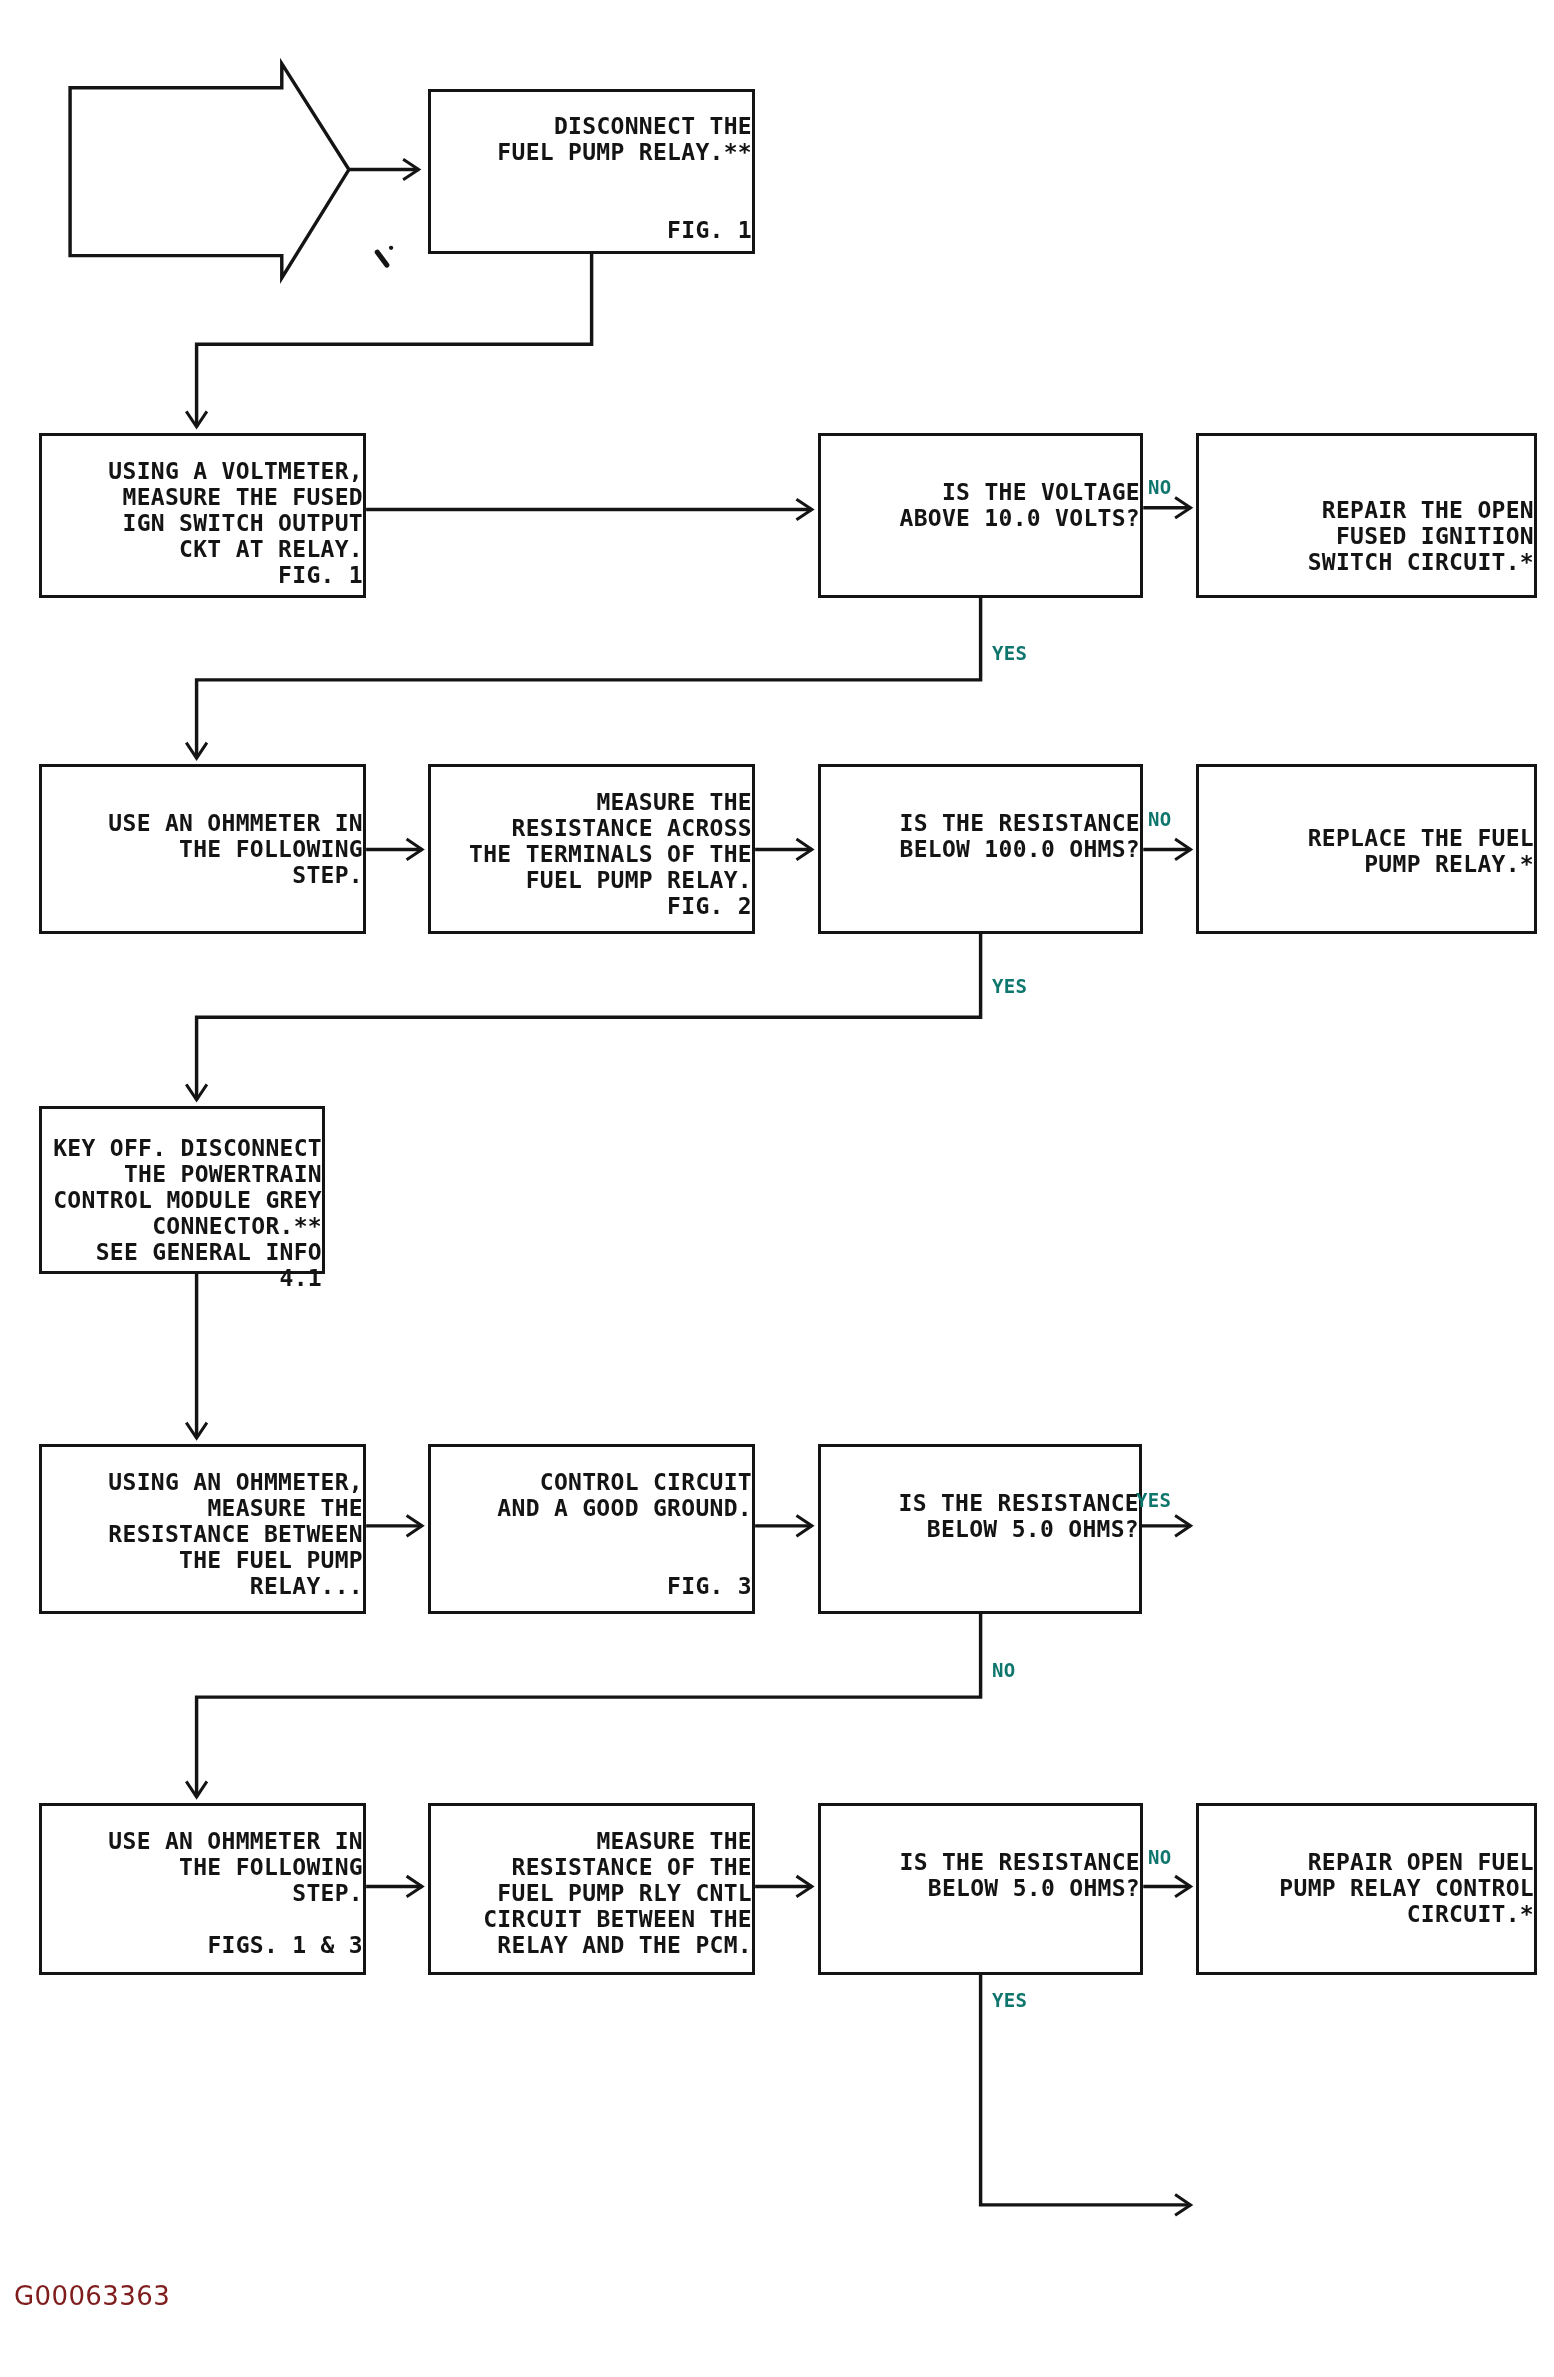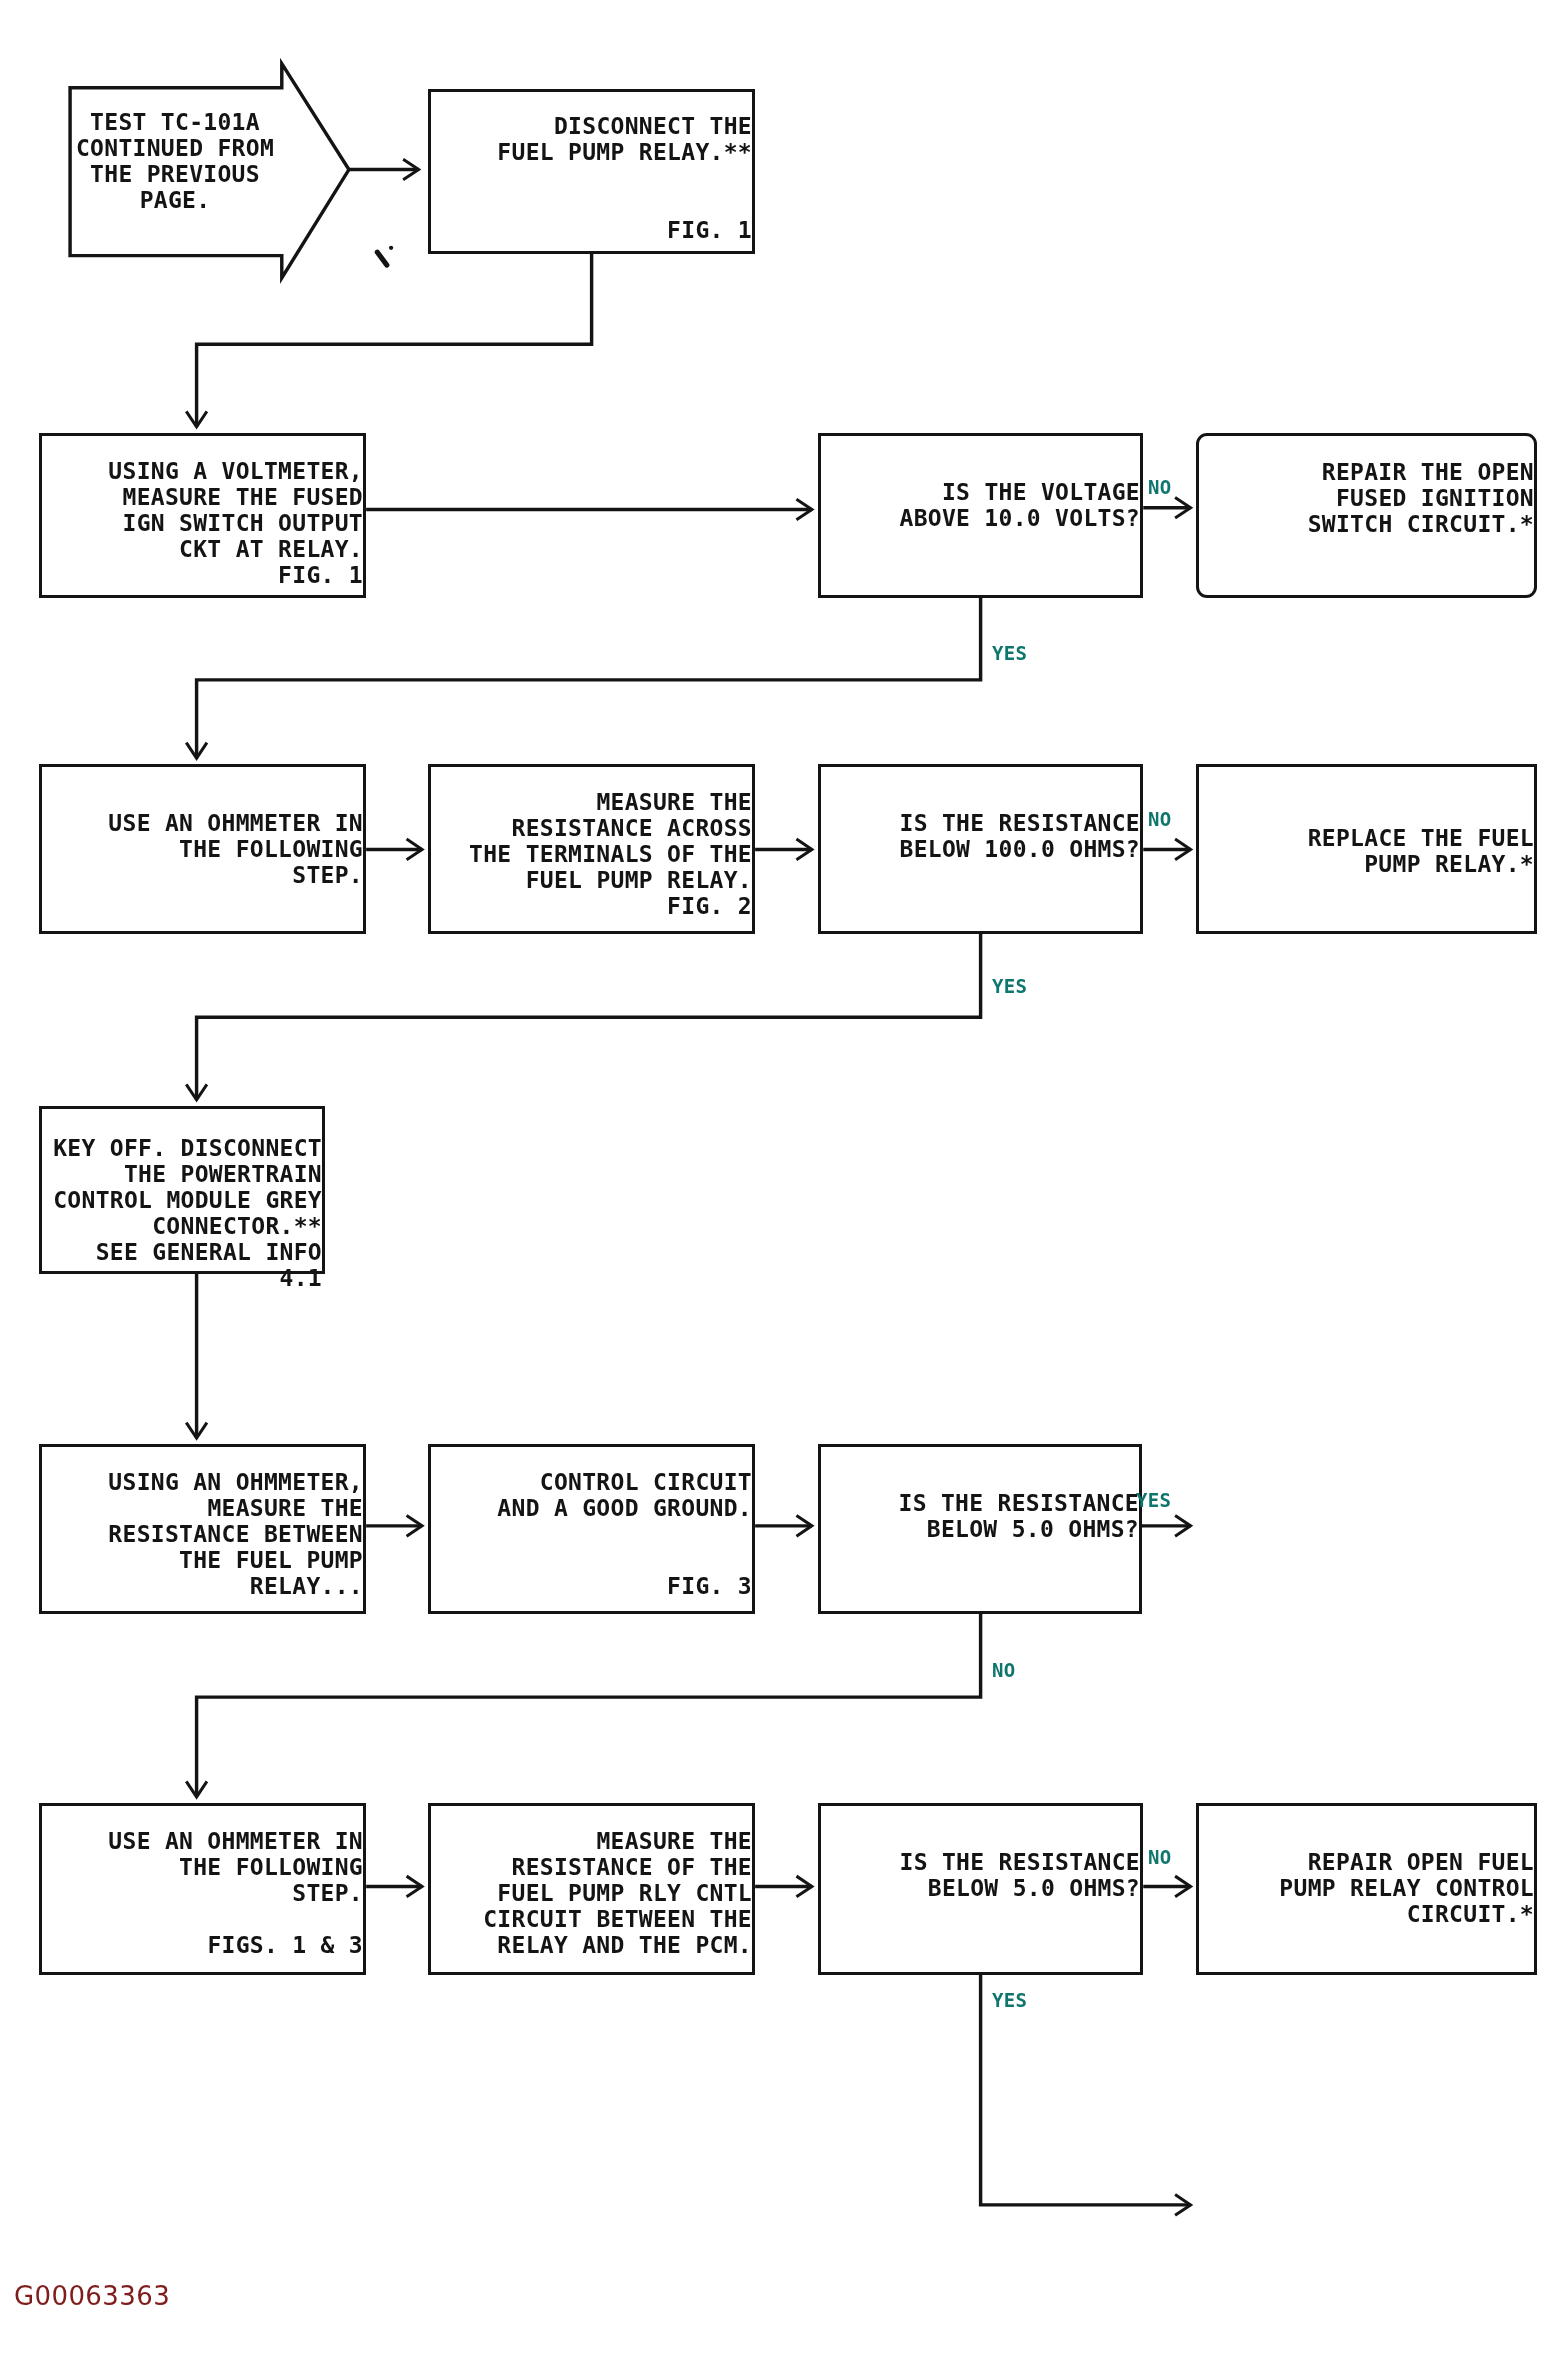--- a/index.html
+++ b/index.html
@@ -98,39 +98,35 @@
       <path marker-end="url(#vee)" d="M1328,2192 H1383"></path>
       <path marker-end="url(#vee)" d="M1139,2295 V2562 H1383"></path>
     </g>
 
     <g>
       <path d="M438,293 l11,15" stroke="#141414" stroke-width="6" stroke-linecap="round" fill="none"></path>
       <circle cx="454" cy="288" r="2.5" fill="#141414"></circle>
     </g>
   </svg>
 
-  <div class="entry-label" style="left:71px; top:109px; width:208px;">TEST TC-101A
-CONTINUED FROM
-THE PREVIOUS
-PAGE.</div>
 
   <div class="node" style="left:428px; top:89px; width:327px; height:165px; padding-top:20.7px;">DISCONNECT THE
 FUEL PUMP RELAY.**
 
 
 FIG. 1</div>
 
   <div class="node" style="left:39px; top:433px; width:327px; height:165px; padding-top:22.4px;">USING A VOLTMETER,
 MEASURE THE FUSED
 IGN SWITCH OUTPUT
 CKT AT RELAY.
 FIG. 1</div>
   <div class="node" style="left:818px; top:433px; width:325px; height:165px; padding-top:43px;">IS THE VOLTAGE
 ABOVE 10.0 VOLTS?</div>
-  <div class="node" style="left:1196px; top:433px; width:341px; height:165px; padding-top:23px;border-radius:11px;">REPAIR THE OPEN
+  <div class="node" style="left:1196px; top:433px; width:341px; height:165px; padding-top:61px;">REPAIR THE OPEN
 FUSED IGNITION
 SWITCH CIRCUIT.*</div>
 
   <div class="node" style="left:39px; top:764px; width:327px; height:170px; padding-top:43px;">USE AN OHMMETER IN
 THE FOLLOWING
 STEP.</div>
   <div class="node" style="left:428px; top:764px; width:327px; height:170px; padding-top:22.4px;">MEASURE THE
 RESISTANCE ACROSS
 THE TERMINALS OF THE
 FUEL PUMP RELAY.

